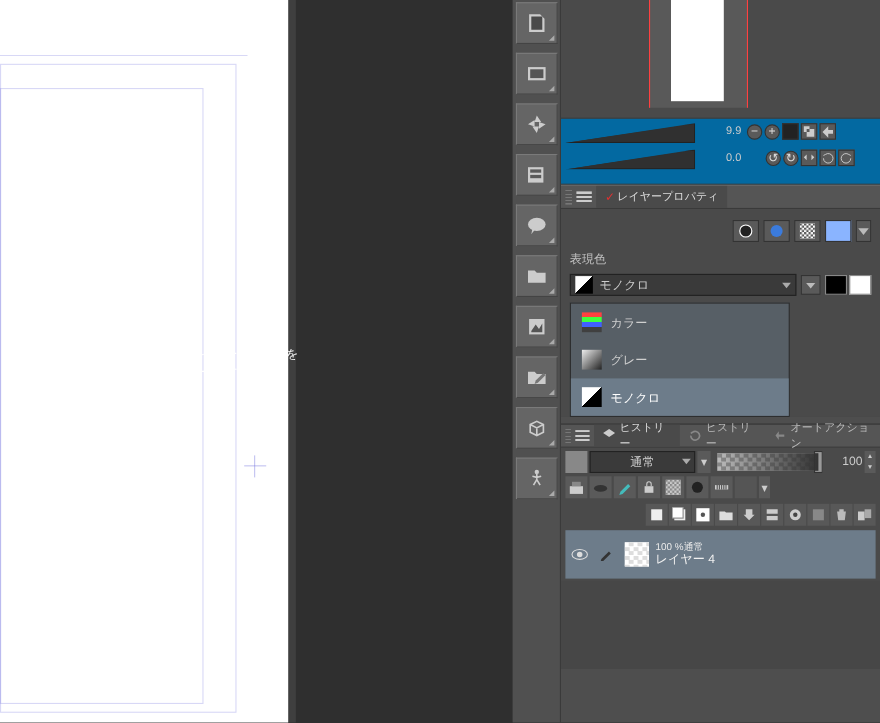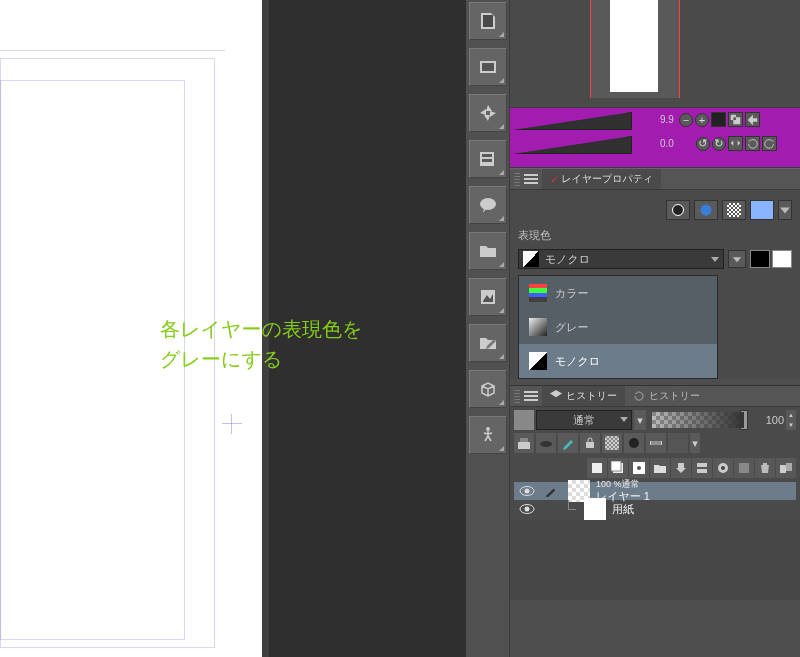--- a/index.html
+++ b/index.html
@@ -27,21 +27,21 @@
   .canvas-page .guide {
     position: absolute;
     border: 1px solid rgba(100,100,220,0.25);
   }
   .canvas-page .g1 { left: 0; top: 50px; width: 225px; height: 600px; border-right:none; border-bottom:none; border-left:none; border-top: 1px solid rgba(100,100,220,0.25);}
   .canvas-page .g2 { left: 0; top: 58px; width: 215px; height: 590px; }
   .canvas-page .g3 { left: 0; top: 80px; width: 185px; height: 560px; }
   .canvas-page .cross-h { position:absolute; left: 222px; top: 423px; width: 20px; height: 1px; background: rgba(100,100,220,0.4);}
   .canvas-page .cross-v { position:absolute; left: 231px; top: 414px; width: 1px; height: 20px; background: rgba(100,100,220,0.4);}
 
-  .annotation-red { position: absolute; color: #84cc16; font-size: 20px; line-height: 1.5; font-weight: 500; }
+  .annotation-red { position: absolute; color: #ffffff; font-size: 11px; line-height: 1.5; font-weight: 500; }
   .ann-main { left: 160px; top: 314px; width: 210px; }
   .ann-tone { left: 615px; top: 168px; font-size: 19px; color: #ff3030; letter-spacing: 4px; }
   .redline { position: absolute; height: 1px; background: #ff5555; }
 
   .dock-strip {
     position: absolute;
     left: 466px; top: 0;
     width: 44px; height: 657px;
     background: #505050;
     display: flex;
@@ -88,21 +88,21 @@
     border-left: 1px solid #ff4040;
     border-right: 1px solid #ff4040;
   }
   .nav-thumb .page-white {
     position: absolute; left: 100px; top: 0; width: 48px; height: 92px;
     background: #ffffff;
   }
 
   .nav-controls {
     height: 60px;
-    background: #a21caf;
+    background: #0369a1;
     position: relative;
     border-bottom: 1px solid #3a3a3a;
     padding: 4px 6px;
   }
   .triangle-slider {
     width: 118px; height: 18px;
     background: linear-gradient(to top right, #303030 0, #303030 50%, #5a5a5a 50%, #5a5a5a 100%);
     clip-path: polygon(0 100%, 100% 0, 100% 100%);
     background: #303030;
     position: relative;
@@ -251,21 +251,21 @@
   }
   .la-btn {
     width:20px;height:20px; background:#585858;
     display:flex;align-items:center;justify-content:center; color:#bbb;
     font-size:12px;
   }
   .la-btn svg{width:14px;height:14px;}
 
   .layer-list { padding: 2px 4px; }
   .layer-row {
-    display:flex; align-items:center; height:18px;
+    display:flex; align-items:center; height:44px;
     background:#4a4a4a;
   }
   .layer-row.selected { background:#6d7c8a; }
   .layer-row .vis { width:26px; display:flex; justify-content:center; color:#ddd;}
   .layer-row .markcol { width:22px; display:flex; justify-content:center;}
   .layer-row .thumb {
     width:22px; height:22px; background:#fff; margin: 0 6px;
     background-image: repeating-conic-gradient(#ddd 0 25%, #fff 0 50%);
     background-size: 8px 8px;
   }
@@ -521,20 +521,28 @@
       <span>ヒストリー</span>
     </div>
     <div class="panel-tab">
       <span class="tab-ico" style="background:none;">
         <svg viewBox="0 0 12 12" width="12" height="12">
             <path fill="none" stroke="#888" stroke-width="1.5" d="M2 6a4 4 0 1 0 1.5-3L2 4"></path>
           </svg>
       </span>
       <span>ヒストリー</span>
     </div>
+    <div class="panel-tab">
+      <span class="tab-ico" style="background:none;">
+        <svg viewBox="0 0 12 12" width="12" height="12">
+            <path fill="#888" d="M2 6l3-4v3h5v2H5v3z"></path>
+          </svg>
+      </span>
+      <span>オートアクション</span>
+    </div>
   </div>
 
   <div class="layer-panel-body">
 
     <div class="layer-toolbar">
       <div class="lt-btn" style="background:linear-gradient(#888,#888);"></div>
       <div class="lt-dropdown">
         <span>通常</span>
         <span class="caretR"></span>
       </div>
@@ -665,35 +673,21 @@
             </svg>
         </div>
         <div class="markcol">
           <svg viewBox="0 0 14 14" width="12" height="12">
               <path fill="#333" d="M2 12l8-8 2 2-8 8-3 1z"></path>
             </svg>
         </div>
         <div class="thumb"></div>
         <div class="body">
           <span class="meta">100 %通常</span>
-          <span class="name">レイヤー 1</span>
-        </div>
-      </div>
-      <div class="layer-row">
-        <div class="vis">
-          <svg viewBox="0 0 16 12" width="16" height="12">
-              <ellipse cx="8" cy="6" rx="7" ry="4.5" fill="none" stroke="#ddd"></ellipse>
-              <circle cx="8" cy="6" r="2.5" fill="#ddd"></circle>
-            </svg>
-        </div>
-        <div class="markcol"></div>
-        <div class="connector"></div>
-        <div class="thumb white"></div>
-        <div class="body">
-          <span class="name">用紙</span>
+          <span class="name">レイヤー 4</span>
         </div>
       </div>
     </div>
 
     <div style="height:80px;background:#474747;"></div>
   </div>
 
 </div>
 
 </body></html>

